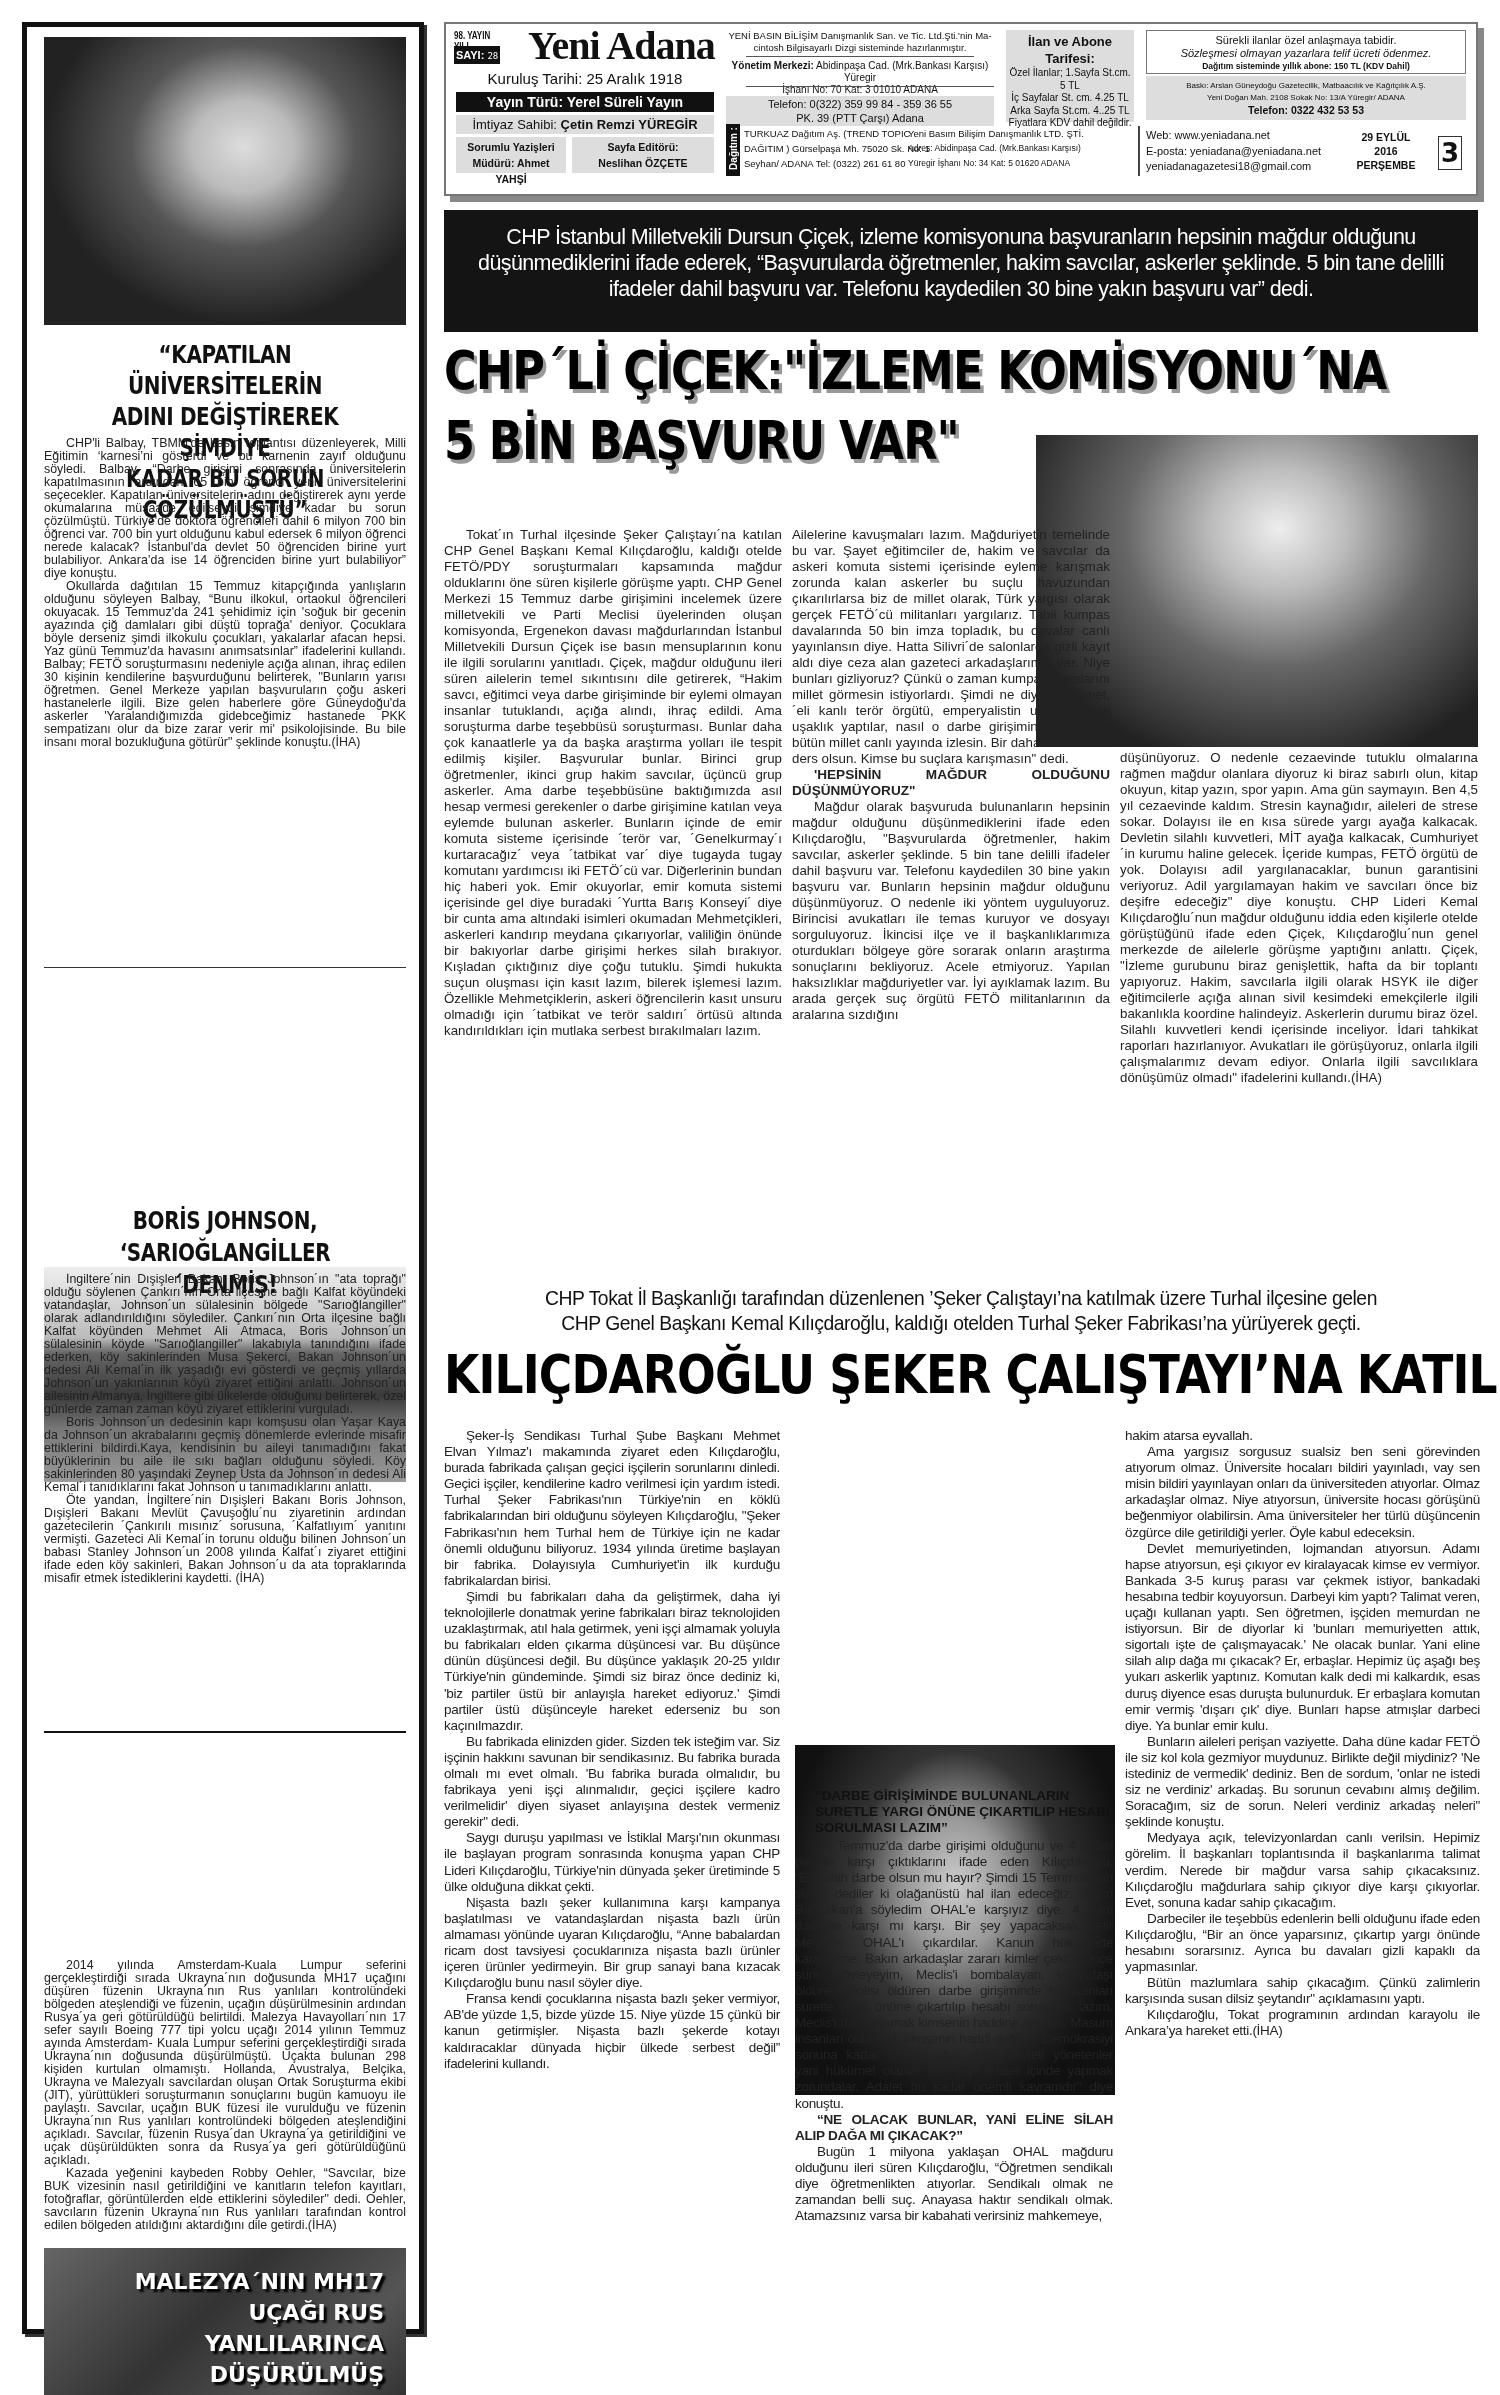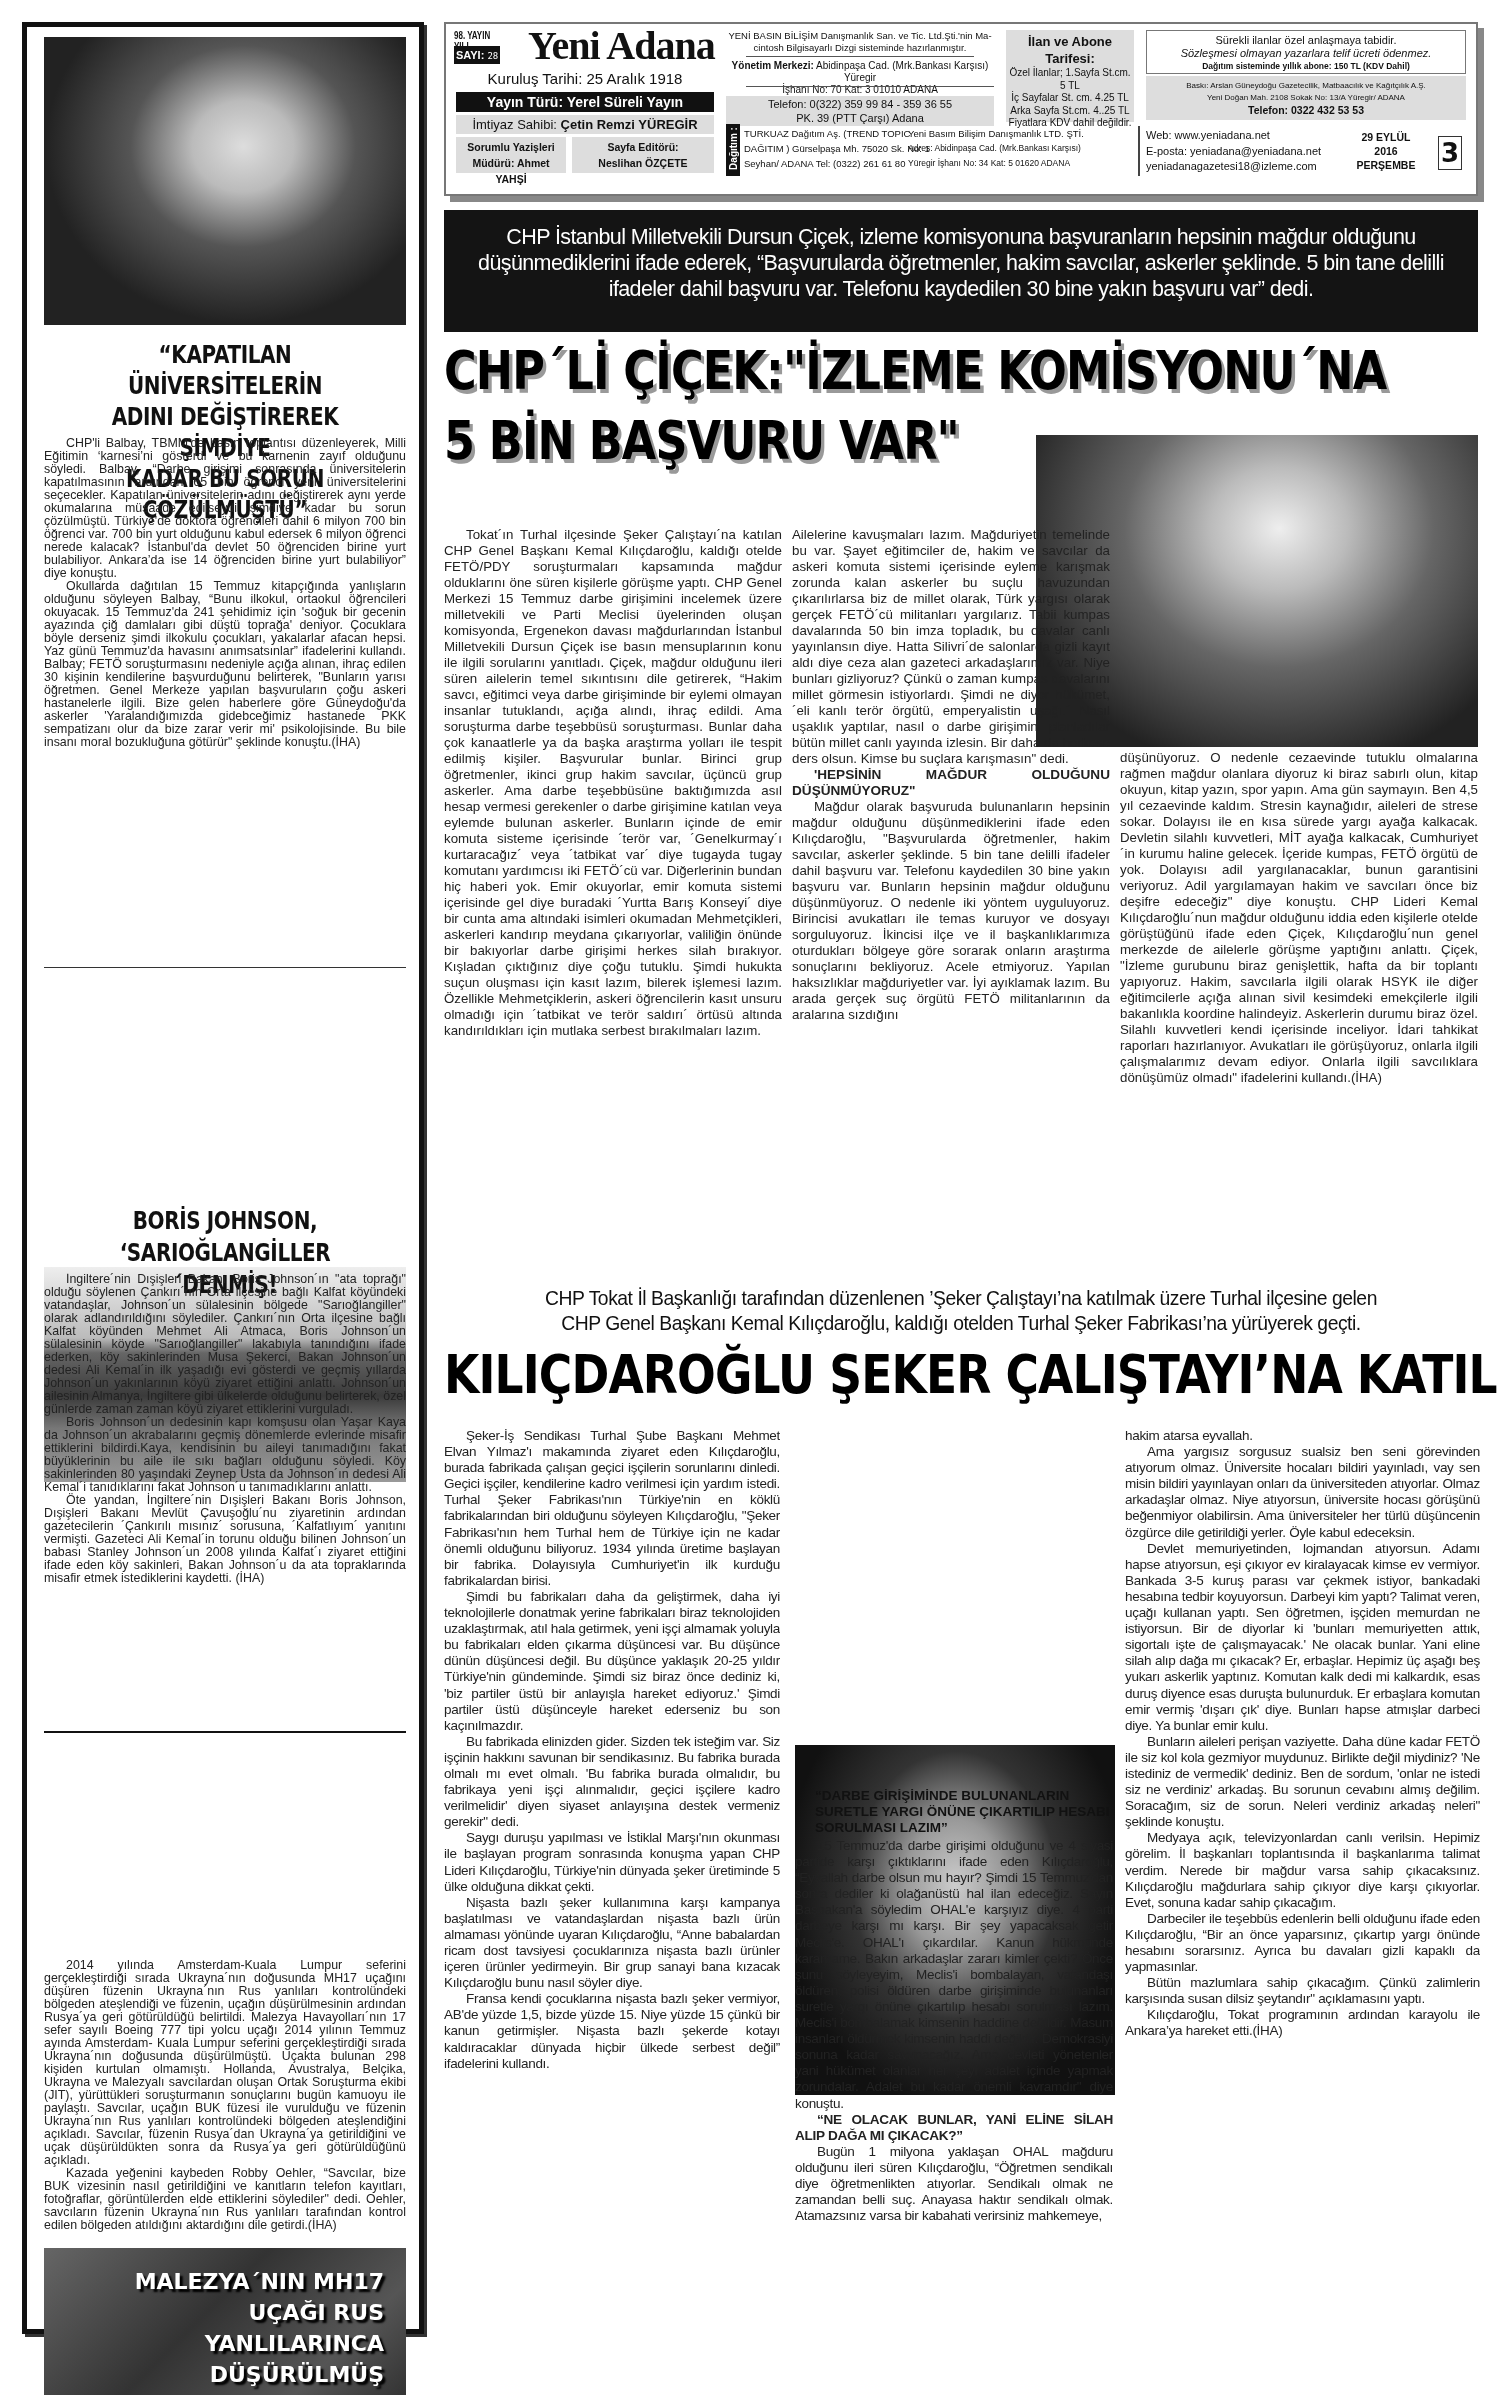--- a/index.html
+++ b/index.html
@@ -141,21 +141,21 @@
   </div>
   <div class="abs gray" style="left:700px;top:52px;width:320px;height:44px;text-align:center;font-size:8px;line-height:12px;padding-top:4px">
     <div>Baskı: Arslan Güneydoğu Gazetecilik, Matbaacılık ve Kağıtçılık A.Ş.</div>
     <div>Yeni Doğan Mah. 2108 Sokak No: 13/A Yüregir/ ADANA</div>
     <div style="font-size:10.5px;font-weight:bold">Telefon: 0322 432 53 53</div>
   </div>
   <div class="abs" style="left:692px;top:102px;width:2px;height:50px;background:#444"></div>
   <div class="abs" style="left:700px;top:104px;width:200px;font-size:11px;line-height:15.5px">
     <div>Web: www.yeniadana.net</div>
     <div>E-posta: yeniadana@yeniadana.net</div>
-    <div>yeniadanagazetesi18@izleme.com</div>
+    <div>yeniadanagazetesi18@gmail.com</div>
   </div>
   <div class="abs" style="left:900px;top:106px;width:80px;text-align:center;font-size:10.5px;font-weight:bold;line-height:14px">
     <div>29 EYLÜL</div>
     <div>2016</div>
     <div>PERŞEMBE</div>
   </div>
   <div class="abs" style="left:992px;top:112px;width:24px;height:34px;border:1px solid #333;text-align:center;font-family:'DejaVu Sans',sans-serif;font-weight:bold;font-size:26px;line-height:32px">3</div>
 </div>
 
 <div id="summary1" class="abs">

